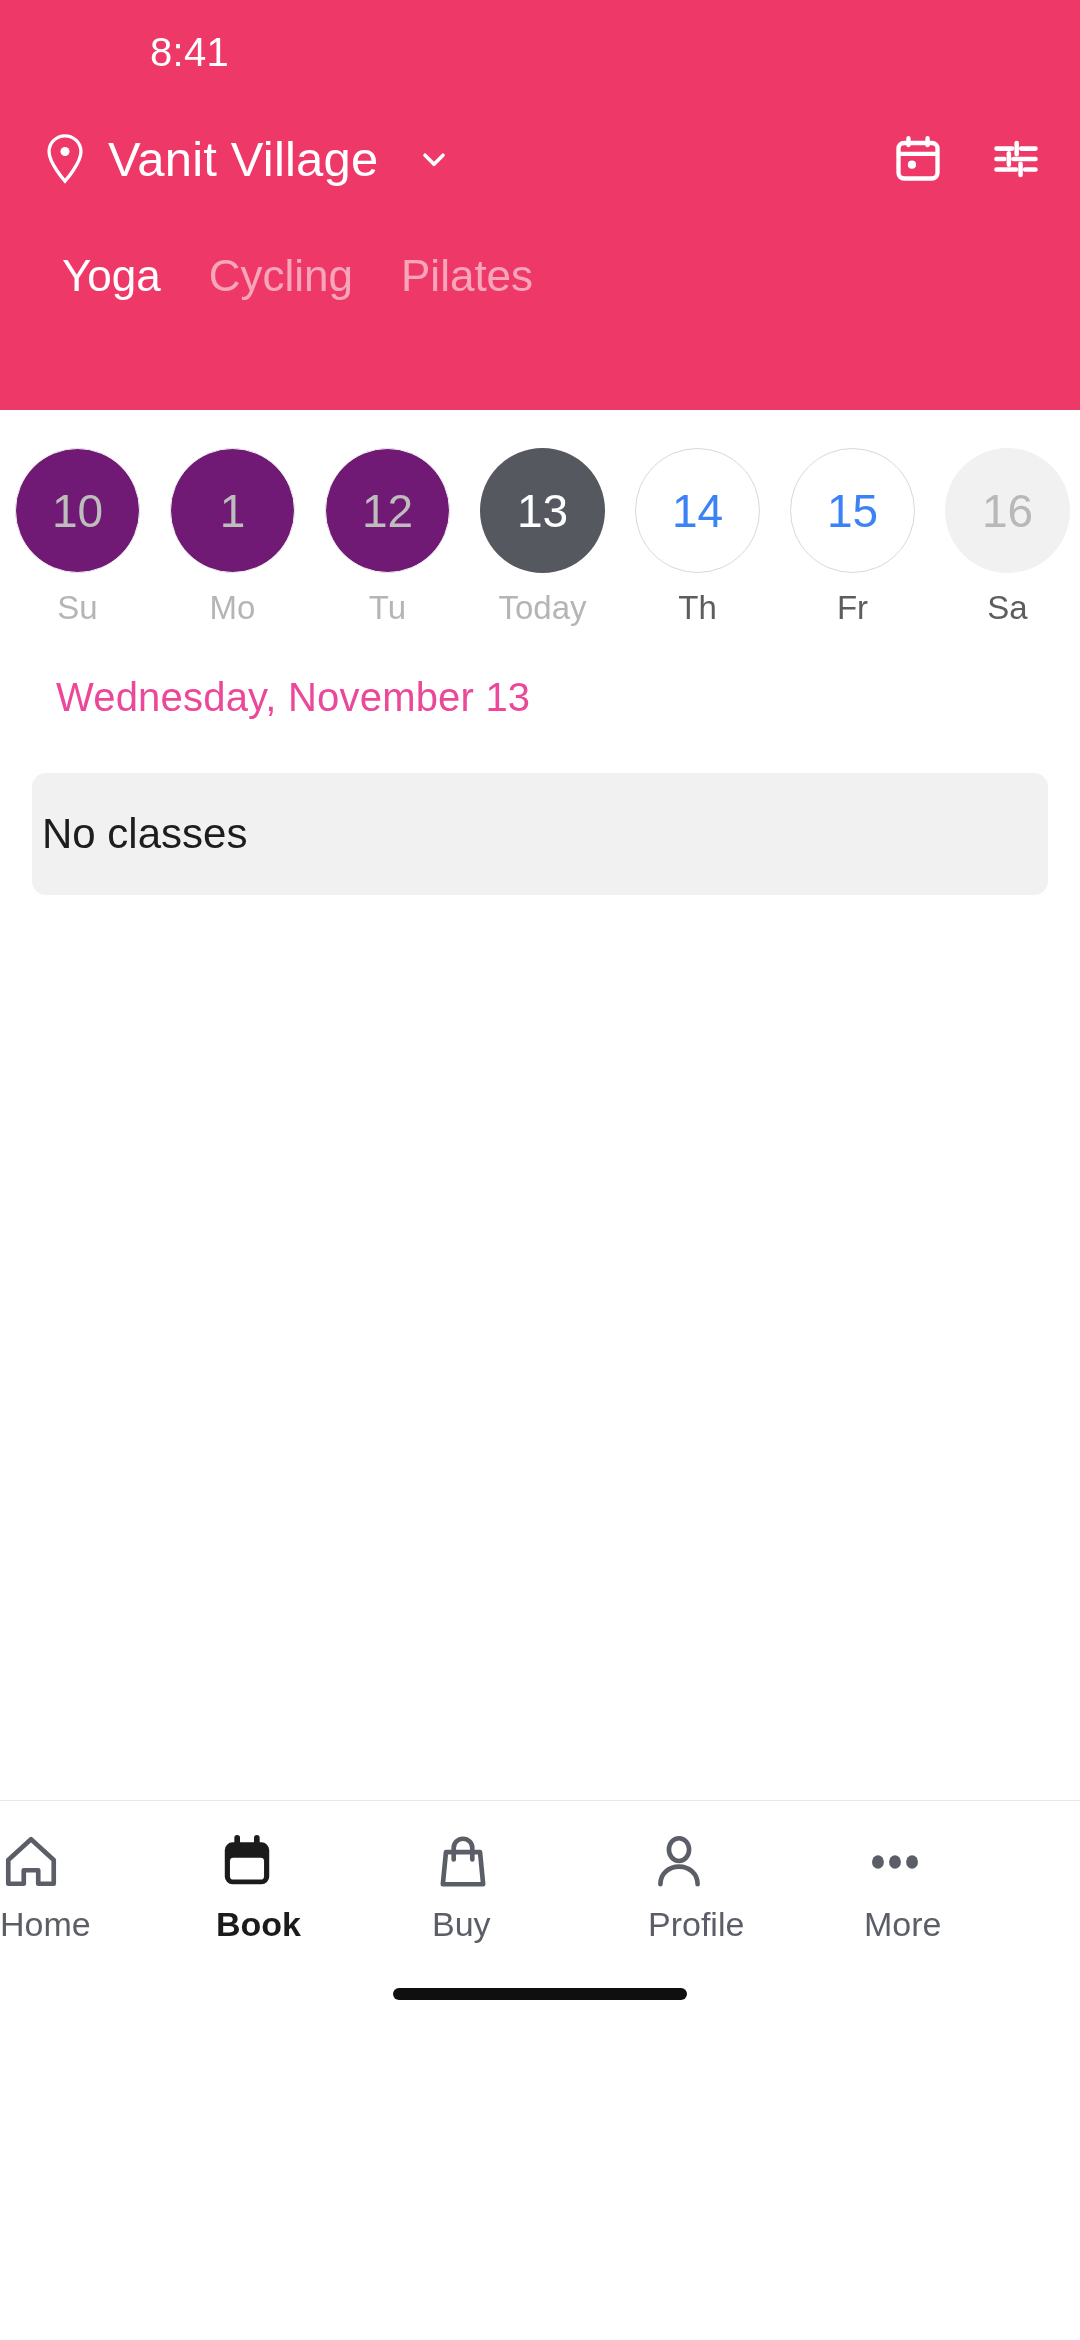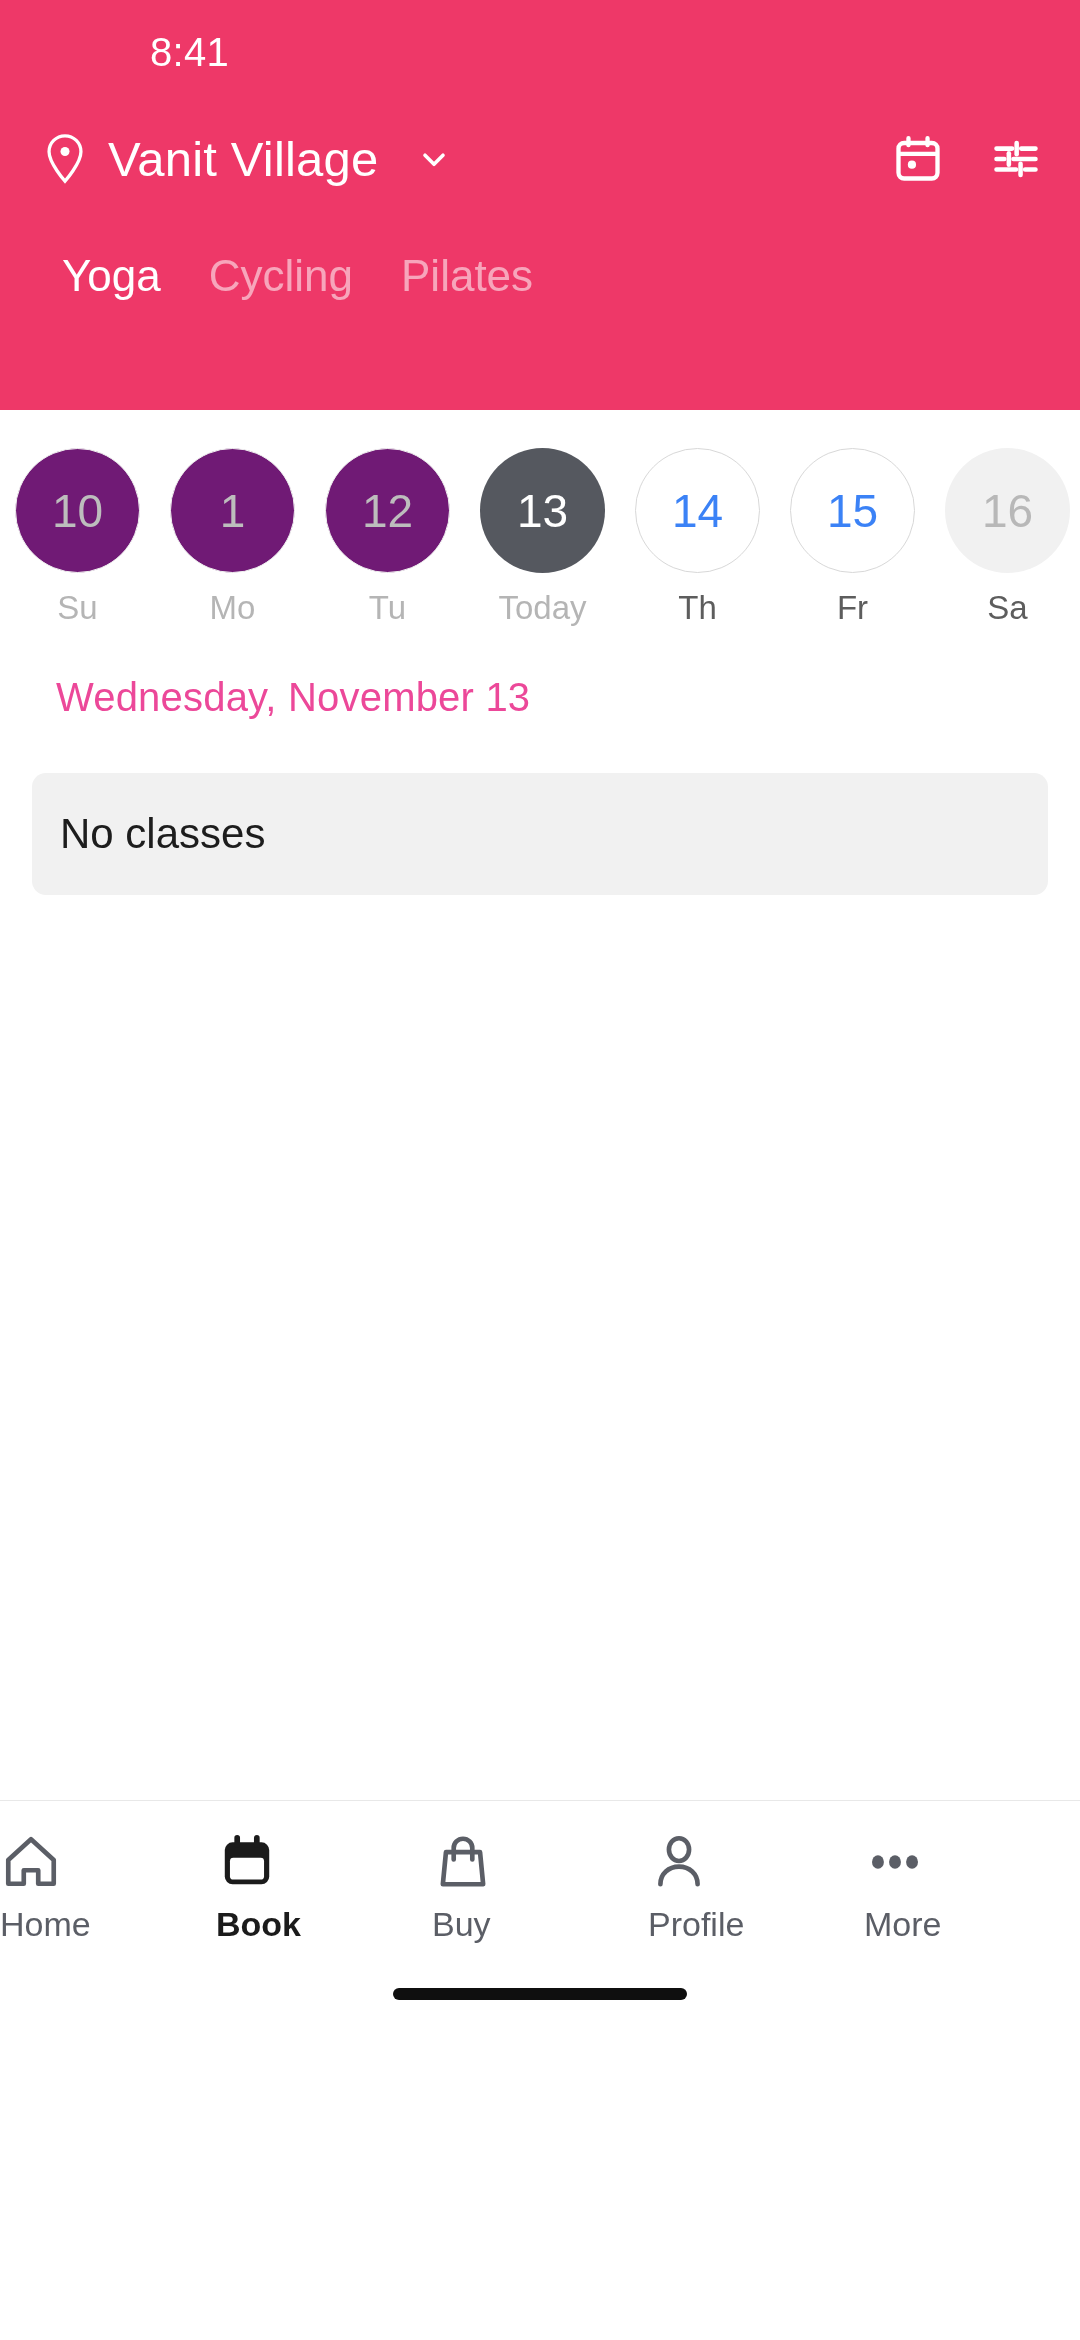--- a/index.html
+++ b/index.html
@@ -161,21 +161,21 @@
     letter-spacing: 0.2px;
   }
 
   .no-classes-card {
     margin: 53px 32px 0 32px;
     background: #f1f1f1;
     border-radius: 14px;
     height: 122px;
     display: flex;
     align-items: center;
-    padding-left: 28px;
+    padding-left: 10px;
   }
 
   .no-classes-text {
     font-size: 42px;
     color: #1d1d1d;
     font-weight: 400;
   }
 
   
   .bottom-nav {

